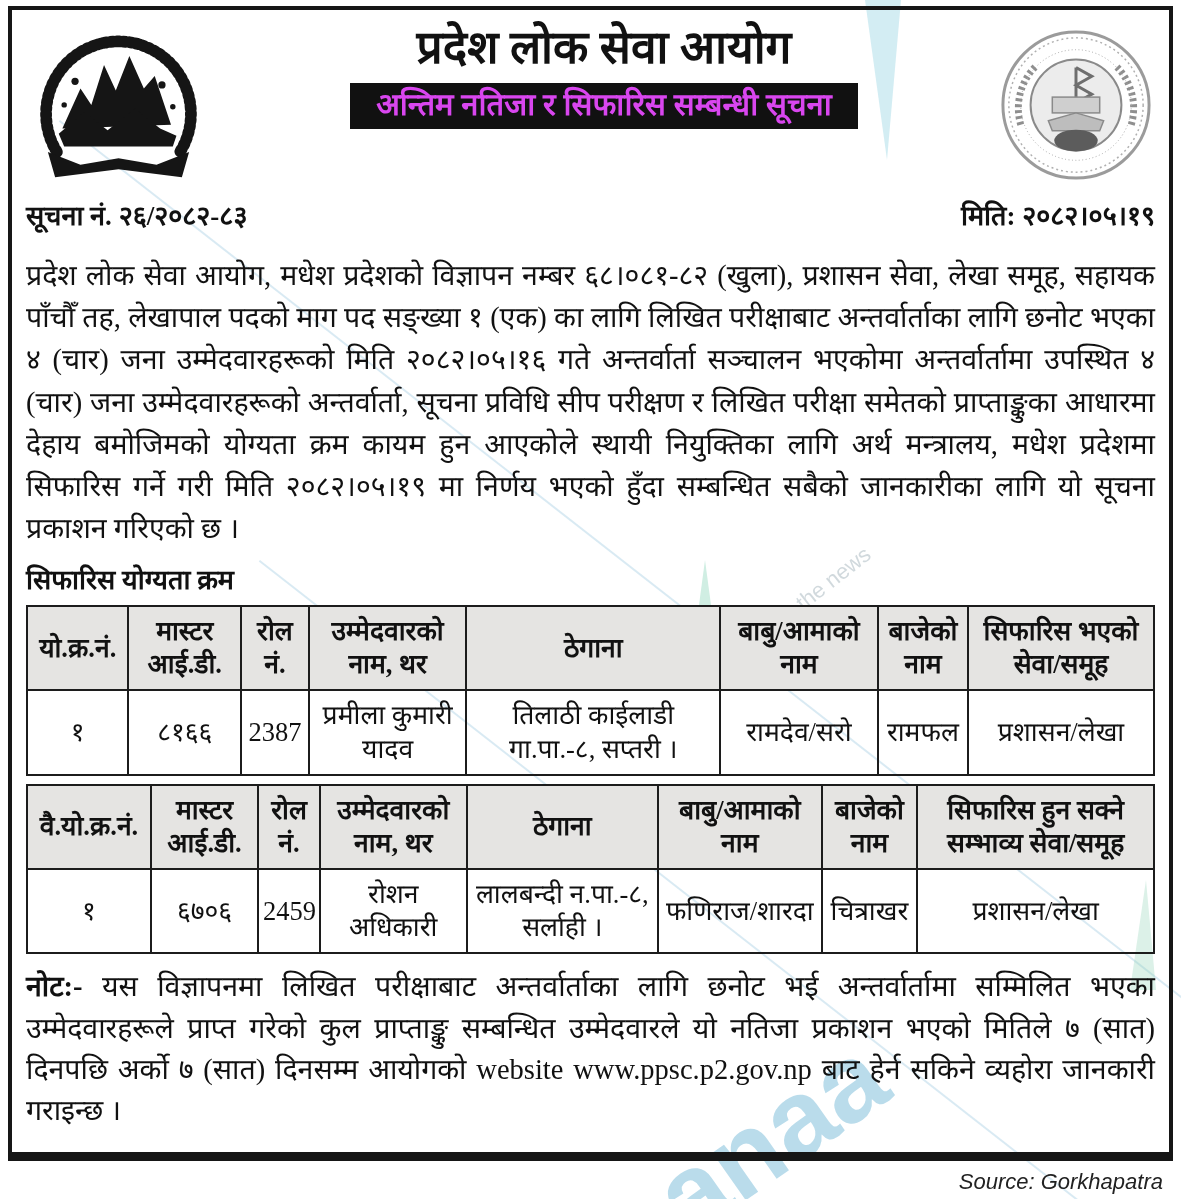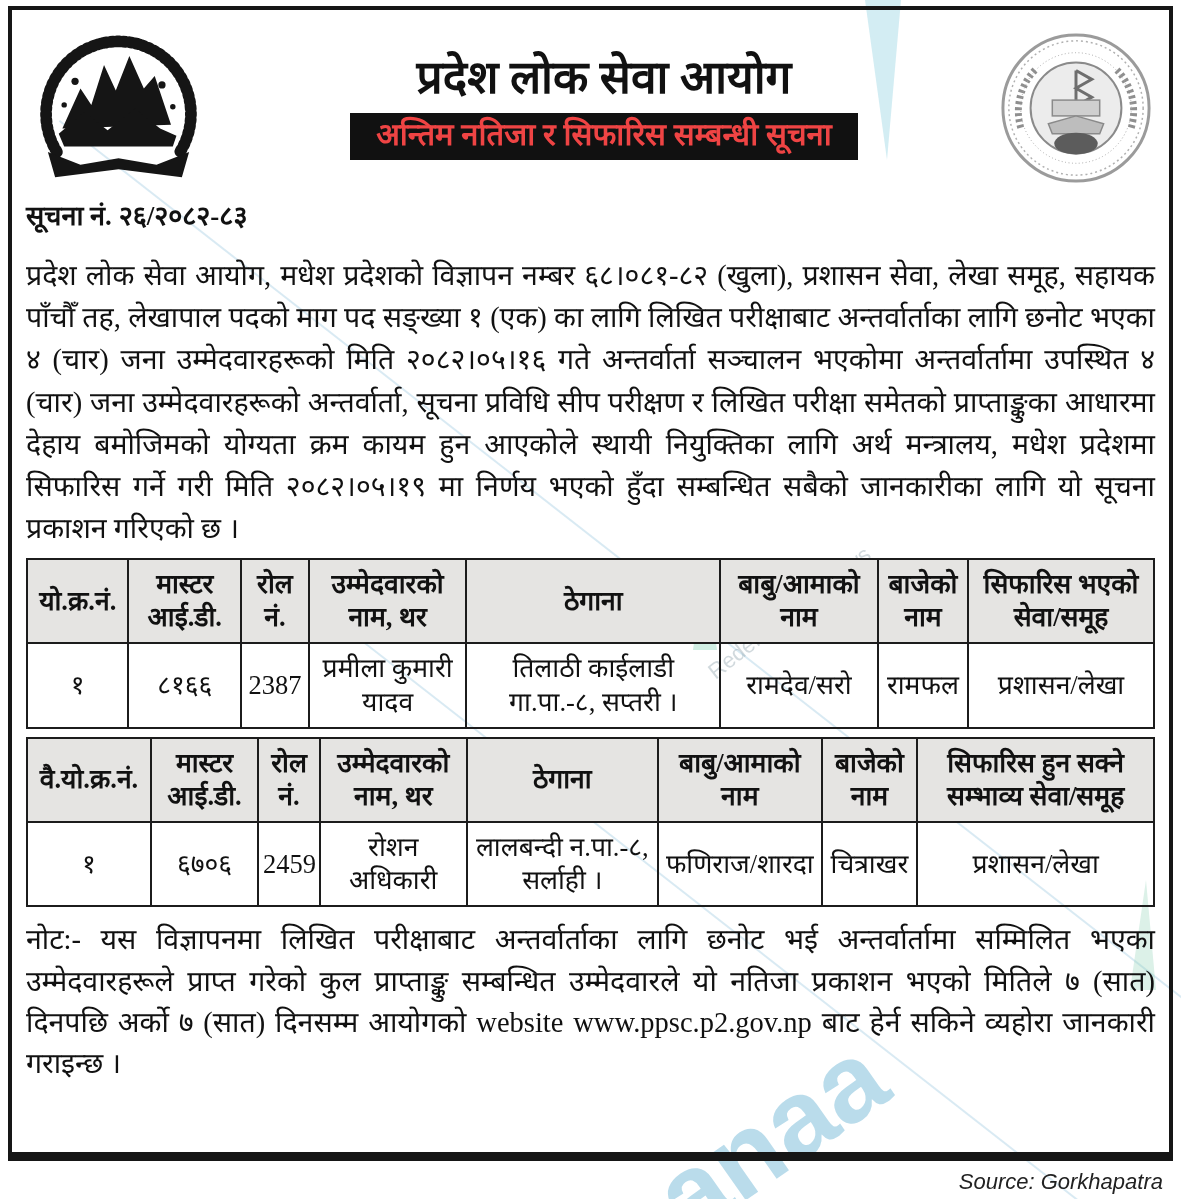--- a/index.html
+++ b/index.html
@@ -16,29 +16,29 @@
   }
   .doc-frame {
     position:absolute;
     left:8px; top:6px; right:8px; bottom:38px;
     border:4px solid #161616;
     border-bottom-width:9px;
     padding:8px 14px 6px 14px;
     background:transparent;
   }
   
-  .header-row { display:flex; align-items:center; }
+  .header-row { display:flex; align-items:flex-start; }
   .emblem-left { width:185px; height:172px; flex:0 0 auto; }
   .header-center { flex:1 1 auto; text-align:center; padding-top:4px; }
   .org-name { font-size:46px; font-weight:bold; line-height:1.15; letter-spacing:0; }
   .org-sub { font-size:31px; font-weight:bold; margin-top:4px; }
   .branch-line { font-size:26px; margin-top:4px; }
   .banner {
     display:inline-block; margin-top:8px;
-    background:#111; color:#ef4444;
+    background:#111; color:#d946ef;
     font-size:31px; font-weight:bold;
     padding:3px 26px 6px 26px;
     line-height:1.2;
   }
   .seal-right { width:158px; height:158px; flex:0 0 auto; margin-top:8px; }
   
   .meta-row {
     display:flex; justify-content:space-between;
     font-size:27px; font-weight:bold; margin-top:6px;gap:40px;
   }
@@ -60,21 +60,21 @@
     font-size:26.5px; line-height:1.25;
     padding:8px 4px;
   }
   table.result-table th { background:#e5e4e2; font-weight:bold; height:84px; }
   table.result-table td { background:transparent; height:78px; }
   
   .note-text {
     margin-top:12px;
     font-size:28.5px; line-height:1.45; text-align:justify;
   }
-  .note-label { font-weight:normal; }
+  .note-label { font-weight:bold; }
   
   .source-line {
     position:absolute; right:18px; bottom:4px;
     font-family:"Liberation Sans","DejaVu Sans",sans-serif;
     font-style:italic; font-size:22px; color:#222;
   }
   
   .wm { position:absolute; pointer-events:none; }
   .wm-line { height:2px; width:1500px; background:rgba(130,185,215,0.30); transform-origin:0 0; }
   .wm-text-big {
@@ -135,24 +135,29 @@
           <circle cx="80" cy="80" r="56" fill="none" stroke="#a8a8a8" stroke-width="1" stroke-dasharray="1,2.5"></circle>
         </svg>
       </div>
     </div>
 
     <div class="meta-row">
       <div>
         <span>सूचना नं.</span>
         <span>२६/२०८२-८३</span>
       </div>
+      <div>
+        <span>मिति:</span>
+        <span>२०८२।०५।१९</span>
+      </div>
     </div>
 
     <div class="body-text">प्रदेश लोक सेवा आयोग, मधेश प्रदेशको विज्ञापन नम्बर ६८।०८१-८२ (खुला), प्रशासन सेवा, लेखा समूह, सहायक पाँचौँ तह, लेखापाल पदको माग पद सङ्ख्या १ (एक) का लागि लिखित परीक्षाबाट अन्तर्वार्ताका लागि छनोट भएका ४ (चार) जना उम्मेदवारहरूको मिति २०८२।०५।१६ गते अन्तर्वार्ता सञ्चालन भएकोमा अन्तर्वार्तामा उपस्थित ४ (चार) जना उम्मेदवारहरूको अन्तर्वार्ता, सूचना प्रविधि सीप परीक्षण र लिखित परीक्षा समेतको प्राप्ताङ्कुका आधारमा देहाय बमोजिमको योग्यता क्रम कायम हुन आएकोले स्थायी नियुक्तिका लागि अर्थ मन्त्रालय, मधेश प्रदेशमा सिफारिस गर्ने गरी मिति २०८२।०५।१९ मा निर्णय भएको हुँदा सम्बन्धित सबैको जानकारीका लागि यो सूचना प्रकाशन गरिएको छ ।</div>
 
+    <div class="section-heading">सिफारिस योग्यता क्रम</div>
     <table class="result-table">
       <colgroup>
         <col style="width:9%">
           <col style="width:10%">
           <col style="width:6%">
           <col style="width:14%">
         <col style="width:22.5%">
           <col style="width:14%">
           <col style="width:8%">
           <col style="width:16.5%">

